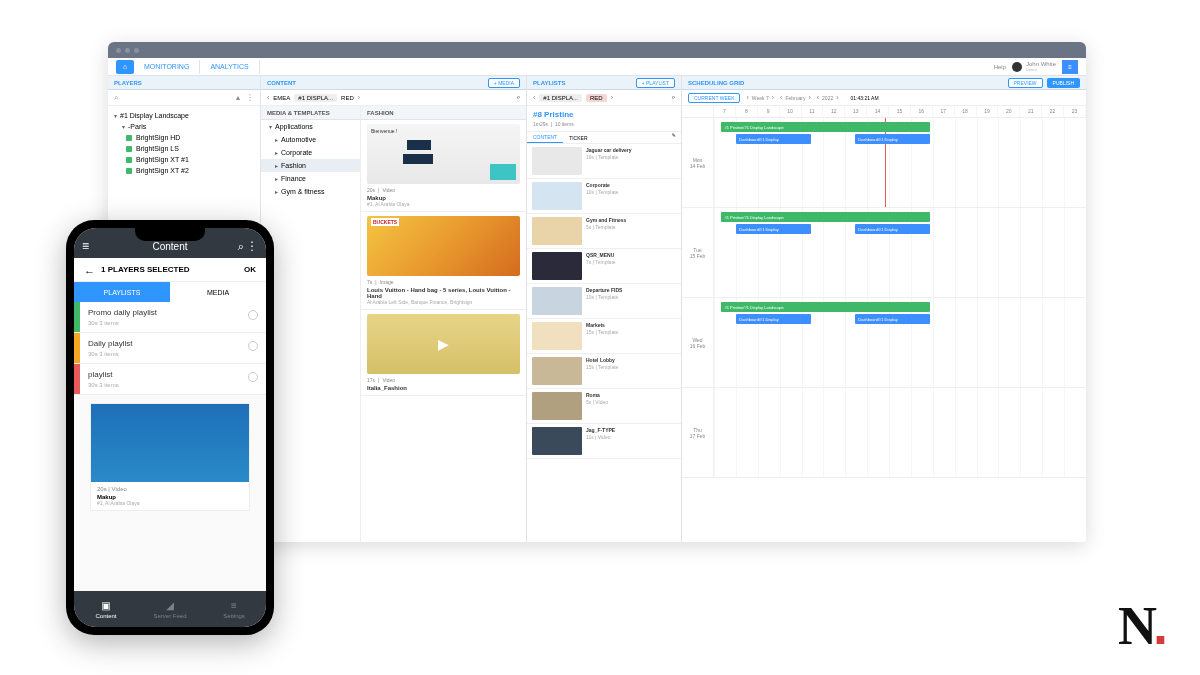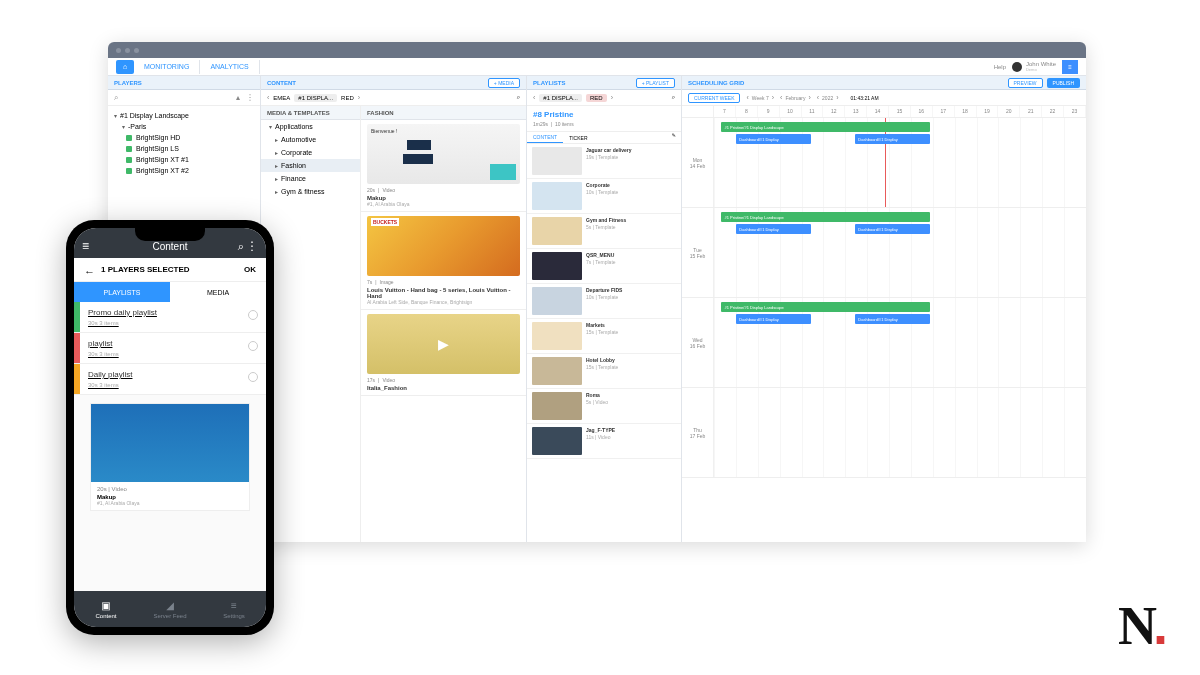--- a/index.html
+++ b/index.html
@@ -90,21 +90,21 @@
 .ph-header .burger { position: absolute; left: 8px; font-size: 12px; }
 .ph-header .search { position: absolute; right: 22px; font-size: 11px; }
 .ph-header .more { position: absolute; right: 8px; font-size: 12px; }
 .ph-selhdr { height: 24px; display: flex; align-items: center; padding: 0 10px; font-size: 8px; font-weight: bold; border-bottom: 1px solid #eee; }
 .ph-selhdr .back { margin-right: 6px; font-size: 11px; }
 .ph-selhdr .ok { margin-left: auto; font-weight: bold; text-align: right; }
 .ph-tabs { height: 20px; display: flex; font-size: 7px; }
 .ph-tab { flex: 1; display: flex; align-items: center; justify-content: center; }
 .ph-tab.active { background: #2f95ff; color: #fff; }
 .ph-body { flex: 1; overflow: hidden; background: #fafafa; }
-.ph-pl-item { display: flex; border-bottom: 1px solid #eee; background: #fff; text-decoration: underline; }
+.ph-pl-item { display: flex; border-bottom: 1px solid #eee; background: #fff; }
 .ph-pl-bar { width: 6px; }
 .ph-pl-content { flex: 1; padding: 6px 8px; display: flex; align-items: flex-start; }
 .ph-pl-text .name { font-size: 8px; font-weight: 500; color: #333; }
 .ph-pl-text .meta { font-size: 6px; color: #aaa; margin-top: 3px; }
 .ph-radio { width: 10px; height: 10px; border: 1px solid #ccc; border-radius: 50%; margin-left: auto; margin-top: 2px; }
 .ph-media-card { margin: 8px 16px; background: #fff; border: 1px solid #eee; }
 .ph-media-thumb { width: 100%; height: 78px; background: linear-gradient(#1e6fb8, #2a8ac8); position: relative; }
 .ph-media-info { padding: 4px 6px; font-size: 6px; }
 .ph-media-info .meta { color: #888; }
 .ph-media-info .title { font-weight: bold; margin-top: 2px; }
@@ -518,34 +518,34 @@
             <div class="ph-pl-bar" style="background:#3fb968"></div>
             <div class="ph-pl-content">
               <div class="ph-pl-text">
                 <div class="name">Promo daily playlist</div>
                 <div class="meta">30s    3 items</div>
               </div>
               <div class="ph-radio"></div>
             </div>
           </div>
           <div class="ph-pl-item">
+            <div class="ph-pl-bar" style="background:#f5a623"></div>
+            <div class="ph-pl-content">
+              <div class="ph-pl-text">
+                <div class="name">Daily playlist</div>
+                <div class="meta">30s    3 items</div>
+              </div>
+              <div class="ph-radio"></div>
+            </div>
+          </div>
+          <div class="ph-pl-item">
             <div class="ph-pl-bar" style="background:#e85a5a"></div>
             <div class="ph-pl-content">
               <div class="ph-pl-text">
                 <div class="name">playlist</div>
-                <div class="meta">30s    3 items</div>
-              </div>
-              <div class="ph-radio"></div>
-            </div>
-          </div>
-          <div class="ph-pl-item">
-            <div class="ph-pl-bar" style="background:#f5a623"></div>
-            <div class="ph-pl-content">
-              <div class="ph-pl-text">
-                <div class="name">Daily playlist</div>
                 <div class="meta">30s    3 items</div>
               </div>
               <div class="ph-radio"></div>
             </div>
           </div>
         </div>
       <div class="ph-media-card">
         <div class="ph-media-thumb"></div>
         <div class="ph-media-info">
           <div class="meta">20s | Video</div>

